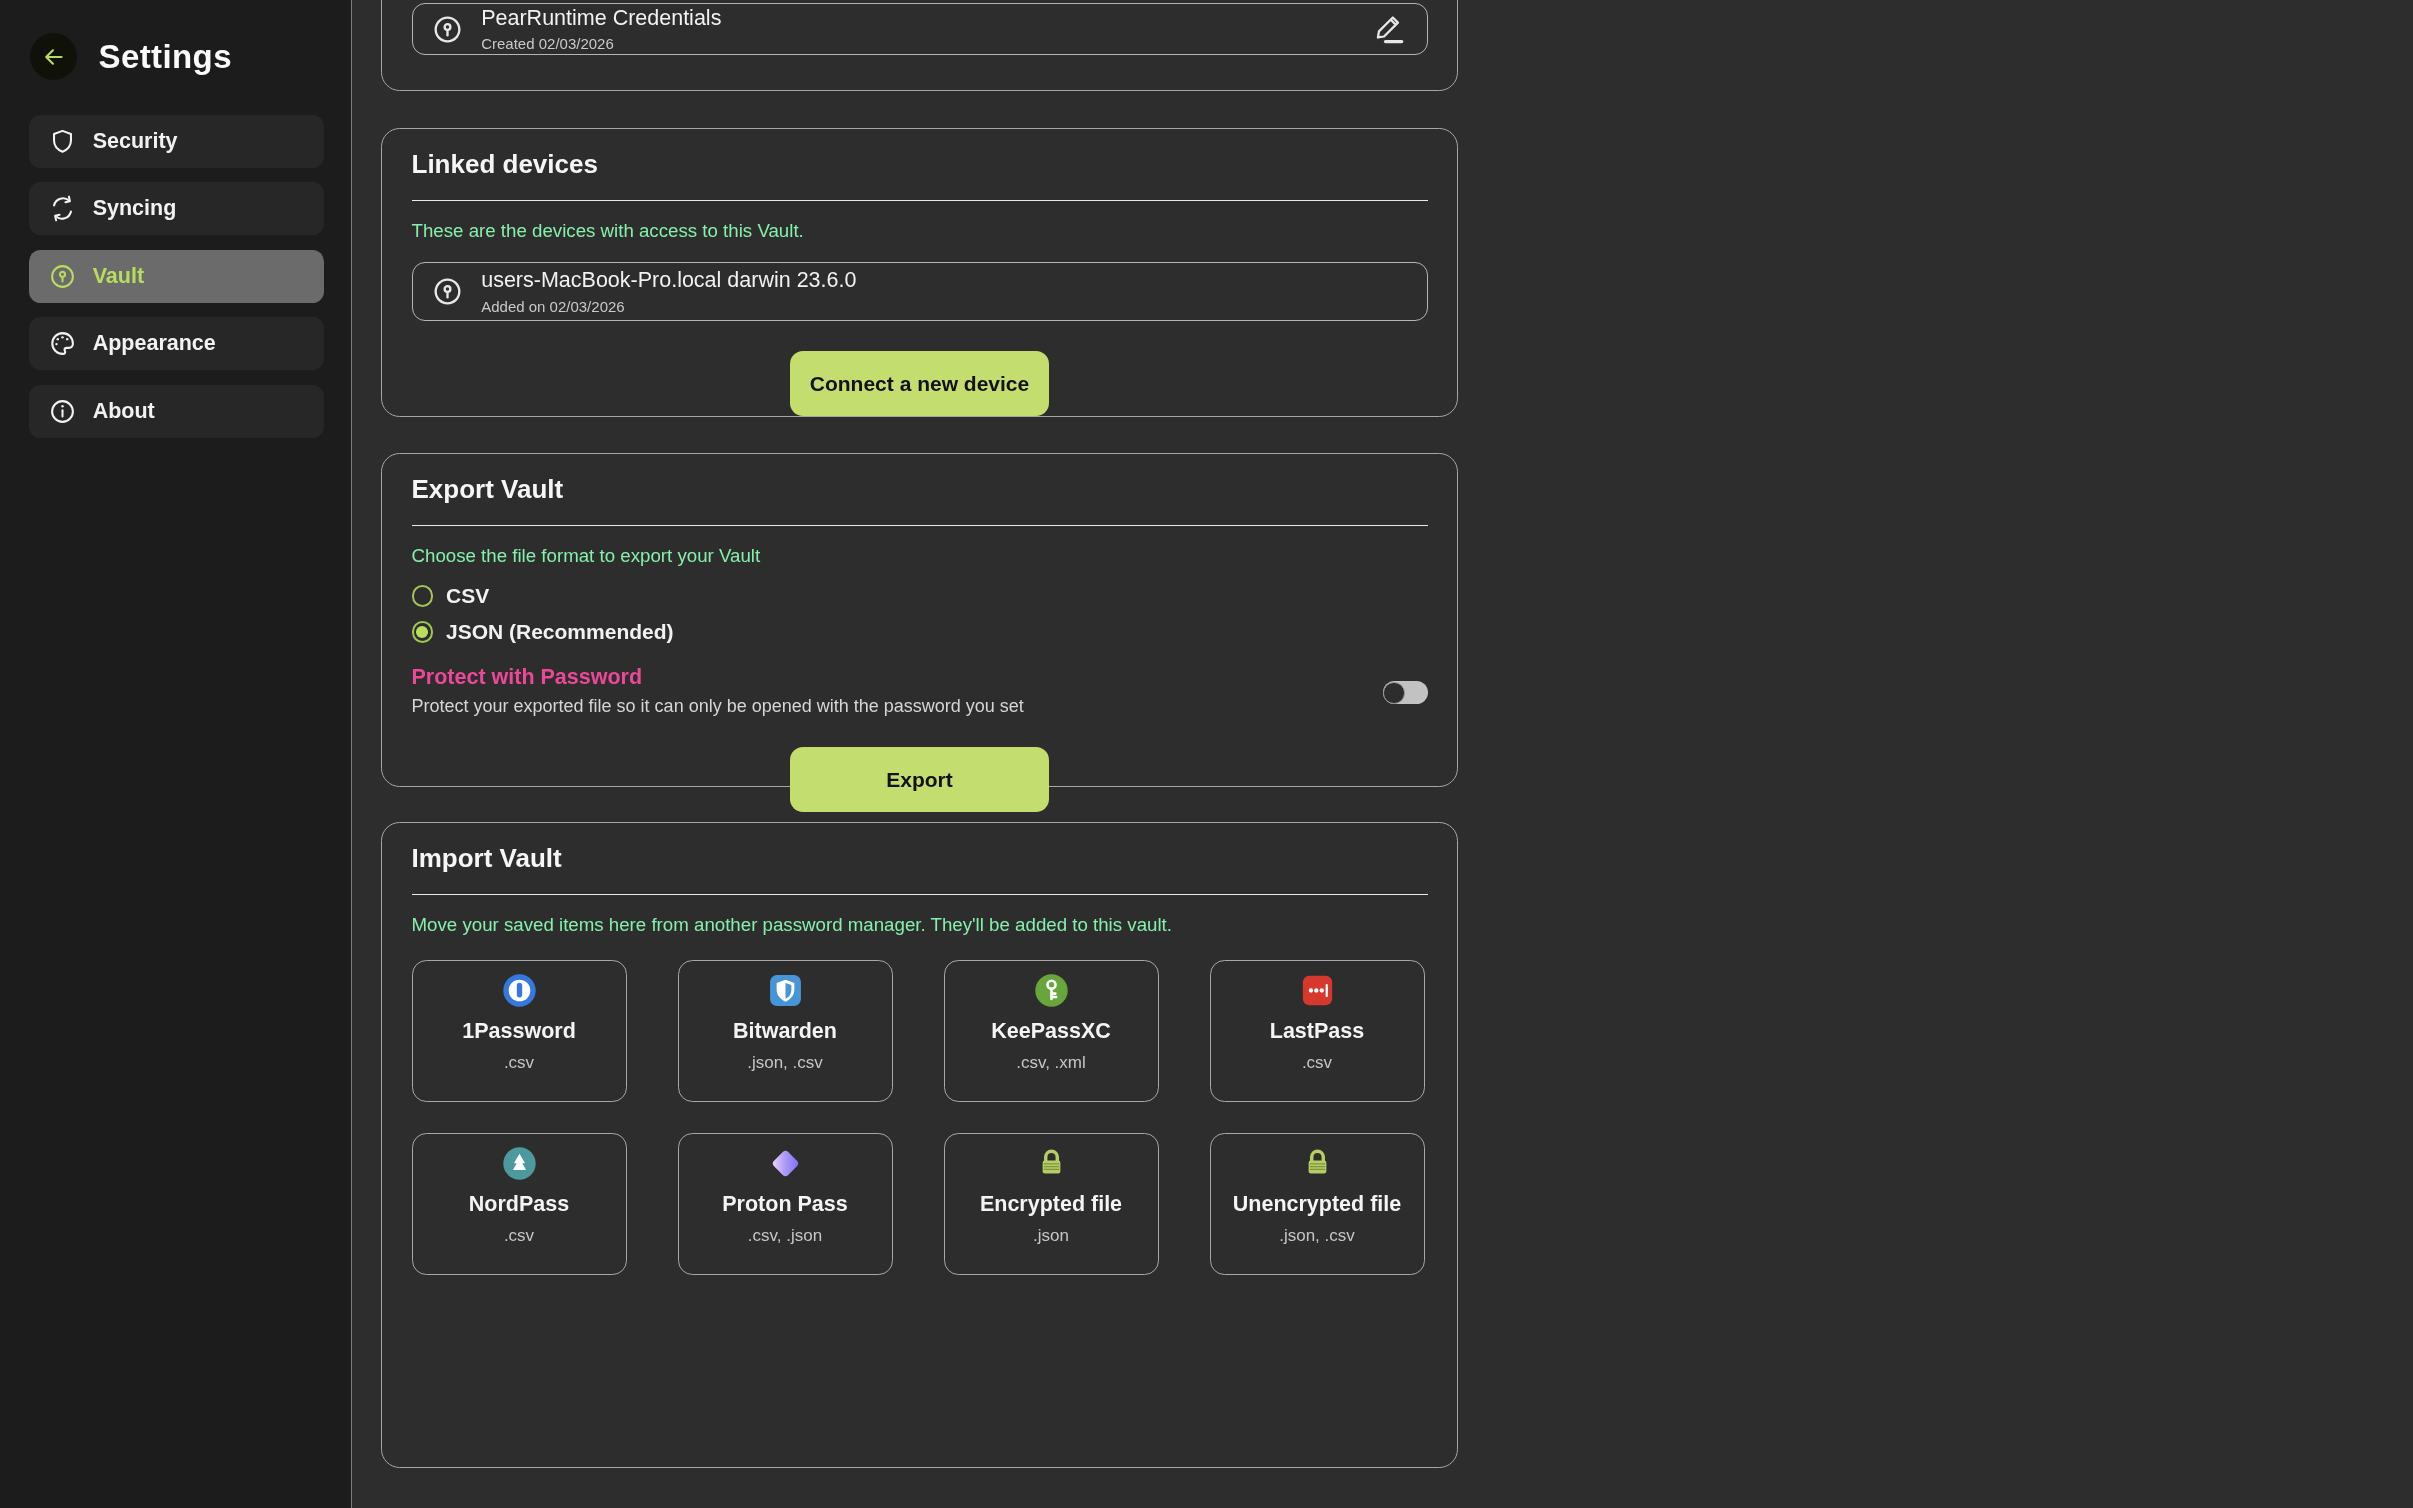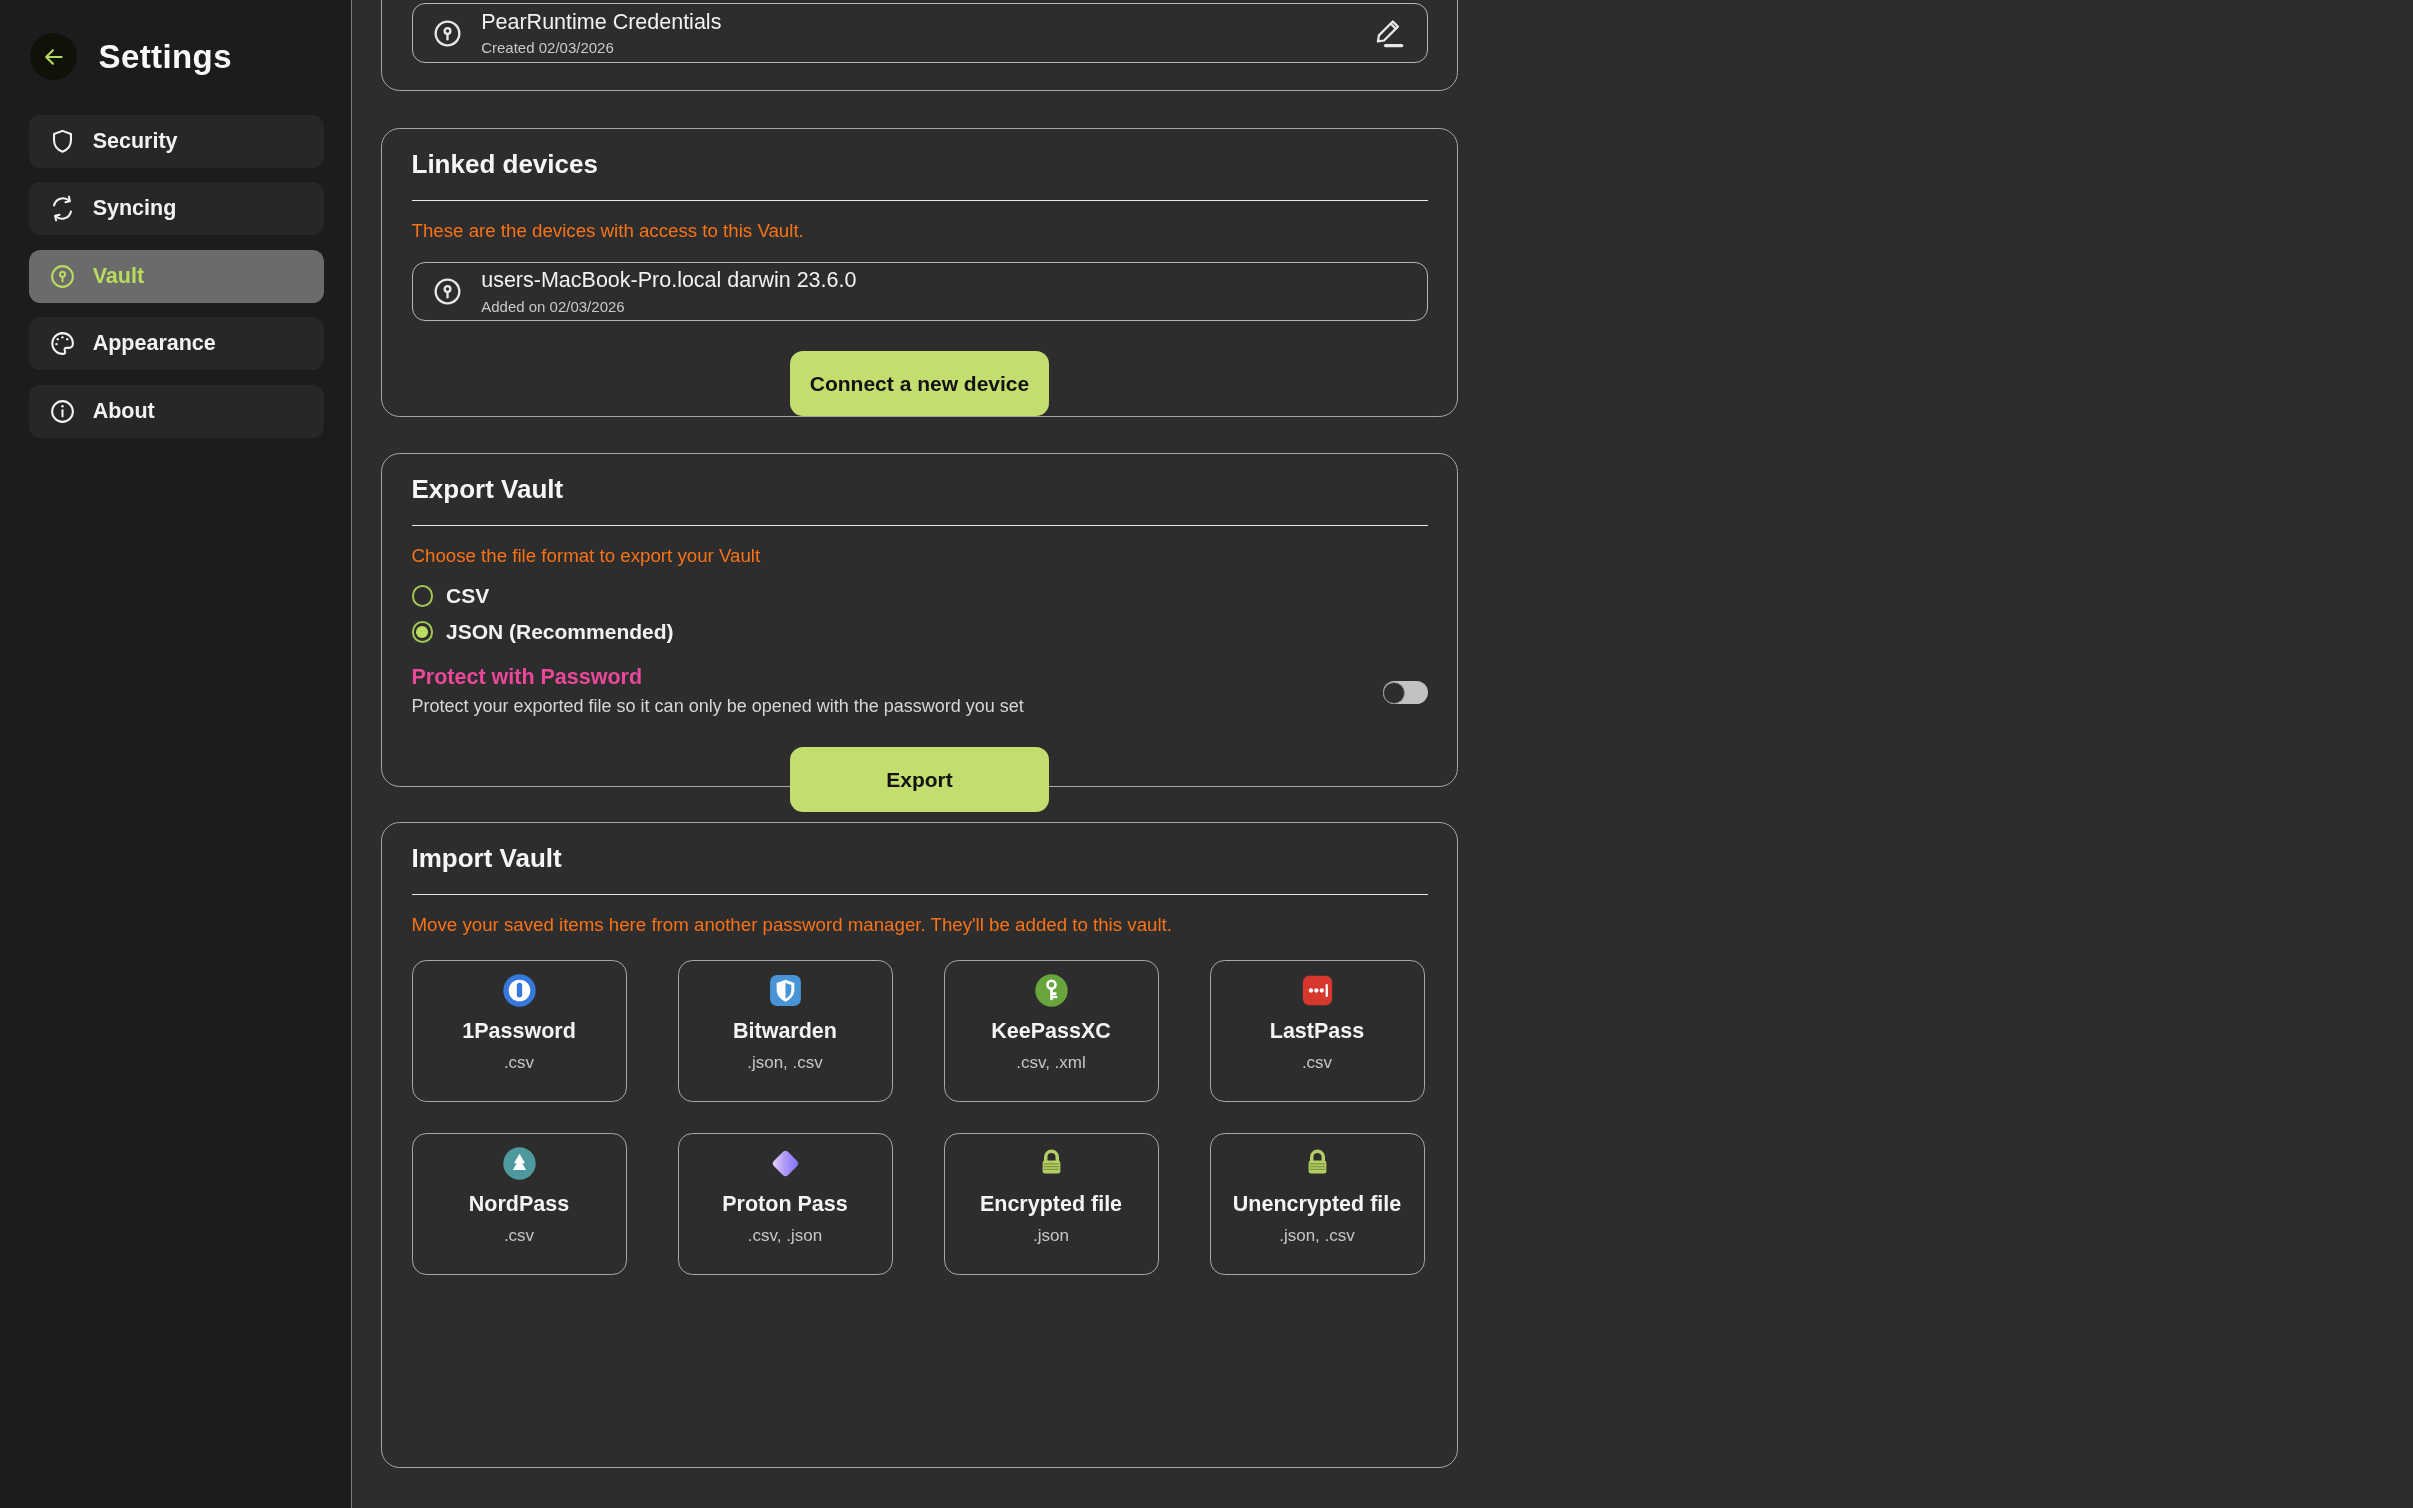--- a/index.html
+++ b/index.html
@@ -42,33 +42,33 @@
     border:1.4px solid #a6a6a6; border-radius:18.7px;
     padding:0 29.5px;
   }
   #card-top    { top:-43px;  height:134px; }
   #card-linked { top:128px;  height:289px; }
   #card-export { top:453px;  height:334px; }
   #card-import { top:822px; height:646px; }
 
   .card-title { font-size:26px; font-weight:bold; color:#f6f6f6; padding-top:20px; }
   .divider { height:1.4px; background:#e9e9e9; margin-top:20px; }
-  .card-desc { font-size:18.7px; color:#f97316; margin-top:18.7px; }
+  .card-desc { font-size:18.7px; color:#86efac; margin-top:18.7px; }
 
   
   .row-item {
     border:1.4px solid #b5b5b5; border-radius:13px;
     height:59px; display:flex; align-items:center; gap:17px;
     padding:0 18.7px;
   }
   .row-key-icon { width:33px; height:33px; flex:none; }
   .row-text { display:flex; flex-direction:column; justify-content:center; }
   .row-title { font-size:21.5px; color:#f2f2f2; }
   .row-sub { font-size:15px; color:#c9c9c9; margin-top:4.3px; }
-  #card-top .row-item { margin-top:45px; height:60px; }
+  #card-top .row-item { margin-top:45px; height:52px; }
   #card-linked .row-item { margin-top:20px; }
   .edit-btn { margin-left:auto; width:37px; height:37px; background:none; border:none; cursor:pointer; }
   .edit-btn svg { width:34px; height:34px; }
 
   
   .btn {
     display:block; margin:30px auto 0;
     width:259px; height:65px;
     background:#c3de6e; color:#121212;
     font-family:"Liberation Sans", sans-serif;

